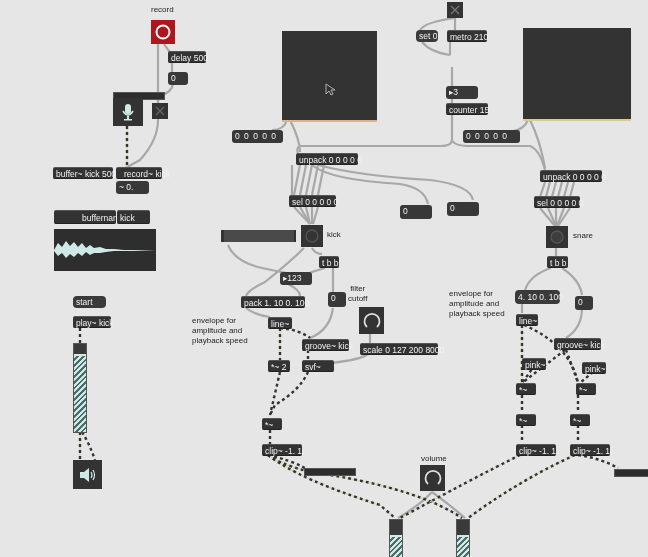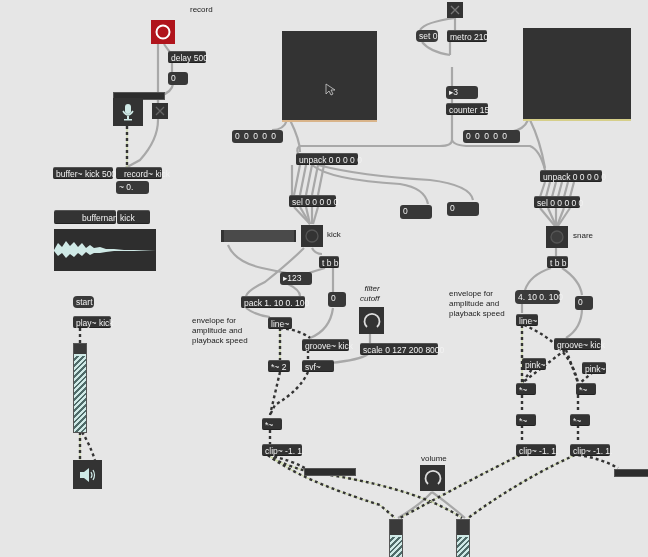--- a/index.html
+++ b/index.html
@@ -125,21 +125,21 @@
     <path d="M80 432 L80 460"></path>
     <path d="M280 328 L280 360"></path>
     <path d="M522 325 L522 383"></path>
     <path d="M268 455 Q300 480 380 505 L395 518"></path>
     <path d="M268 455 Q290 470 330 475 Q420 490 462 518"></path>
     <path d="M520 455 Q470 480 400 518"></path>
     <path d="M575 455 Q520 480 468 518"></path>
   </g>
 </svg>
 
-<div class="lbl" style="left:151px;top:5px;margin-left:39px;">record</div>
+<div class="lbl" style="left:151px;top:5px;">record</div>
 <div class="btn" style="left:151px;top:20px;width:24px;height:24px;background:#b0141c;">
   <svg width="18" height="18">
       <circle cx="9" cy="9" r="6.5" fill="none" stroke="#fff" stroke-width="2"></circle>
     </svg>
 </div>
 <div class="obj" style="left:168px;top:51px;width:38px;">delay 500</div>
 <div class="obj num" style="left:168px;top:72px;width:20px;">0</div>
 <div class="meter" style="left:113px;top:92px;width:50px;height:6px;"></div>
 <div class="btn" style="left:113px;top:98px;width:30px;height:28px;">
   <svg width="14" height="18">
@@ -159,21 +159,21 @@
 <div class="obj num" style="left:116px;top:181px;width:33px;">~ 0.</div>
 
 <div class="obj" style="left:54px;top:210px;width:62px;height:14px;line-height:14px;padding-left:28px;"><span>buffername</span></div>
 <div class="obj" style="left:117px;top:210px;width:33px;height:14px;line-height:14px;">kick</div>
 <div class="box" style="left:54px;top:229px;width:102px;height:42px;background:#2e2e2e;">
   <svg width="102" height="42">
     <path d="M0 21 L4 14 L8 18 L12 12 L16 17 L20 13 L24 18 L28 14 L32 19 L36 16 L40 19 L46 18 L52 20 L60 20 L70 21 L80 21 L102 21 L80 22 L60 22 L52 23 L46 24 L40 24 L36 26 L32 23 L28 27 L24 24 L20 28 L16 25 L12 29 L8 24 L4 27 L0 22 Z" fill="#cfe9e6"></path>
   </svg>
 </div>
 
-<div class="obj msg" style="left:73px;top:296px;width:21px;">start</div>
+<div class="obj msg" style="left:73px;top:296px;width:33px;">start</div>
 <div class="obj" style="left:73px;top:316px;width:38px;">play~ kick</div>
 <div class="slider" style="left:73px;top:343px;height:90px;">
   <div style="height:10px;background:#3a3a3a;"></div>
   <div style="height:2px;background:#cfe9e6;"></div>
   <div class="hatch" style="height:76px;"></div>
 </div>
 <div class="btn" style="left:73px;top:460px;width:29px;height:29px;">
   <svg width="18" height="16">
       <path d="M1 5 H5 L10 1 V15 L5 11 H1 Z" fill="#cfe9e6"></path>
       <path d="M12 5 Q14 8 12 11 M14 3 Q17 8 14 13" stroke="#cfe9e6" fill="none" stroke-width="1.2"></path>
@@ -211,21 +211,21 @@
 </div>
 <div class="lbl" style="left:327px;top:230px;">kick</div>
 <div class="obj" style="left:319px;top:256px;width:20px;">t b b</div>
 <div class="obj num" style="left:280px;top:272px;width:32px;">▸123</div>
 <div class="obj" style="left:241px;top:296px;width:64px;">pack 1. 10 0. 100</div>
 <div class="obj num" style="left:328px;top:292px;width:18px;height:15px;">0</div>
 <div class="lbl" style="left:192px;top:316px;white-space:pre;">envelope for
 amplitude and
 playback speed</div>
 <div class="obj" style="left:268px;top:317px;width:24px;">line~</div>
-<div class="lbl" style="left:360px;top:284px;text-align:right;white-space:pre;font-style:italic;">filter
+<div class="lbl" style="left:348px;top:284px;text-align:center;white-space:pre;">filter
 cutoff</div>
 <div class="btn" style="left:359px;top:307px;width:25px;height:27px;">
   <svg width="20" height="20">
       <path d="M5 16 A7.5 7.5 0 1 1 15 16" fill="none" stroke="#ddd" stroke-width="1.8"></path>
     </svg>
 </div>
 <div class="obj" style="left:302px;top:339px;width:47px;">groove~ kick</div>
 <div class="obj" style="left:360px;top:343px;width:78px;">scale 0 127 200 8000</div>
 <div class="obj" style="left:268px;top:360px;width:22px;">*~ 2</div>
 <div class="obj" style="left:302px;top:360px;width:32px;">svf~</div>

